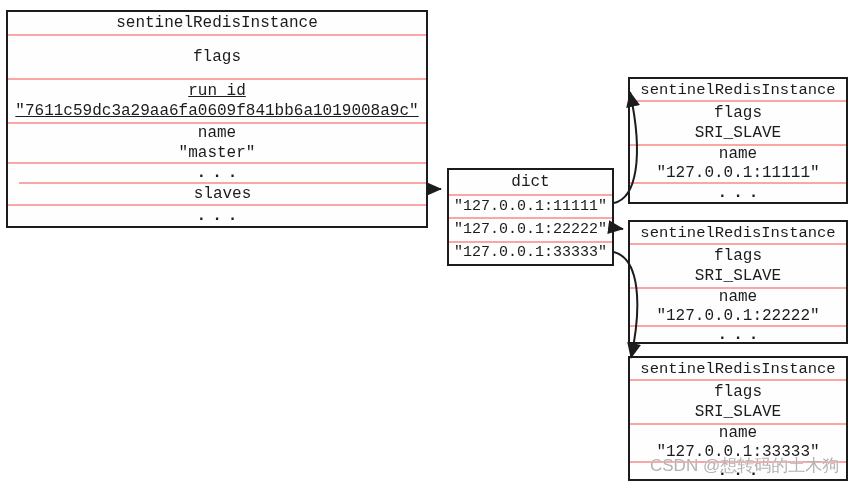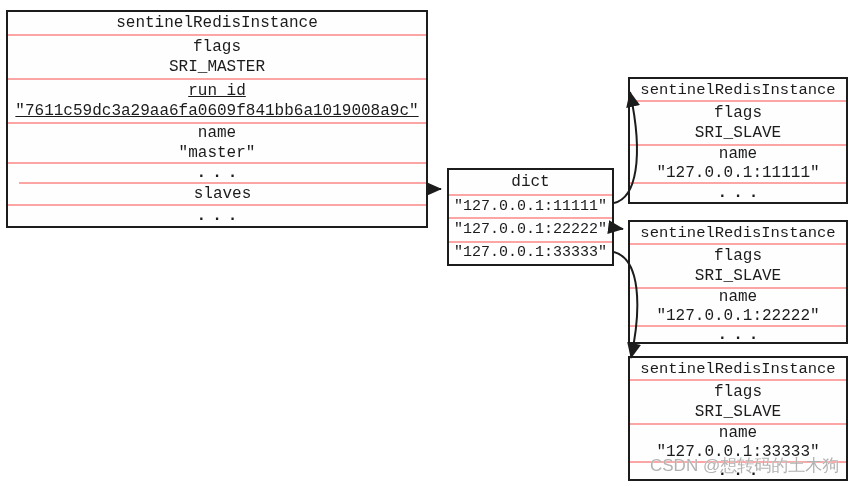--- a/index.html
+++ b/index.html
@@ -84,21 +84,20 @@
 <body>
 
 <div id="canvas">
 
   <div class="box" id="master-box">
     <div class="row r-title">
       <span>sentinelRedisInstance</span>
     </div>
     <div class="row r-flags">
       <span>flags</span>
-      <span>SRI_MASTER</span>
     </div>
     <div class="row r-runid">
       <span>run_id</span>
       <span>"7611c59dc3a29aa6fa0609f841bb6a1019008a9c"</span>
     </div>
     <div class="row r-name">
       <span>name</span>
       <span>"master"</span>
     </div>
     <div class="row r-dots1 ellipsis">

